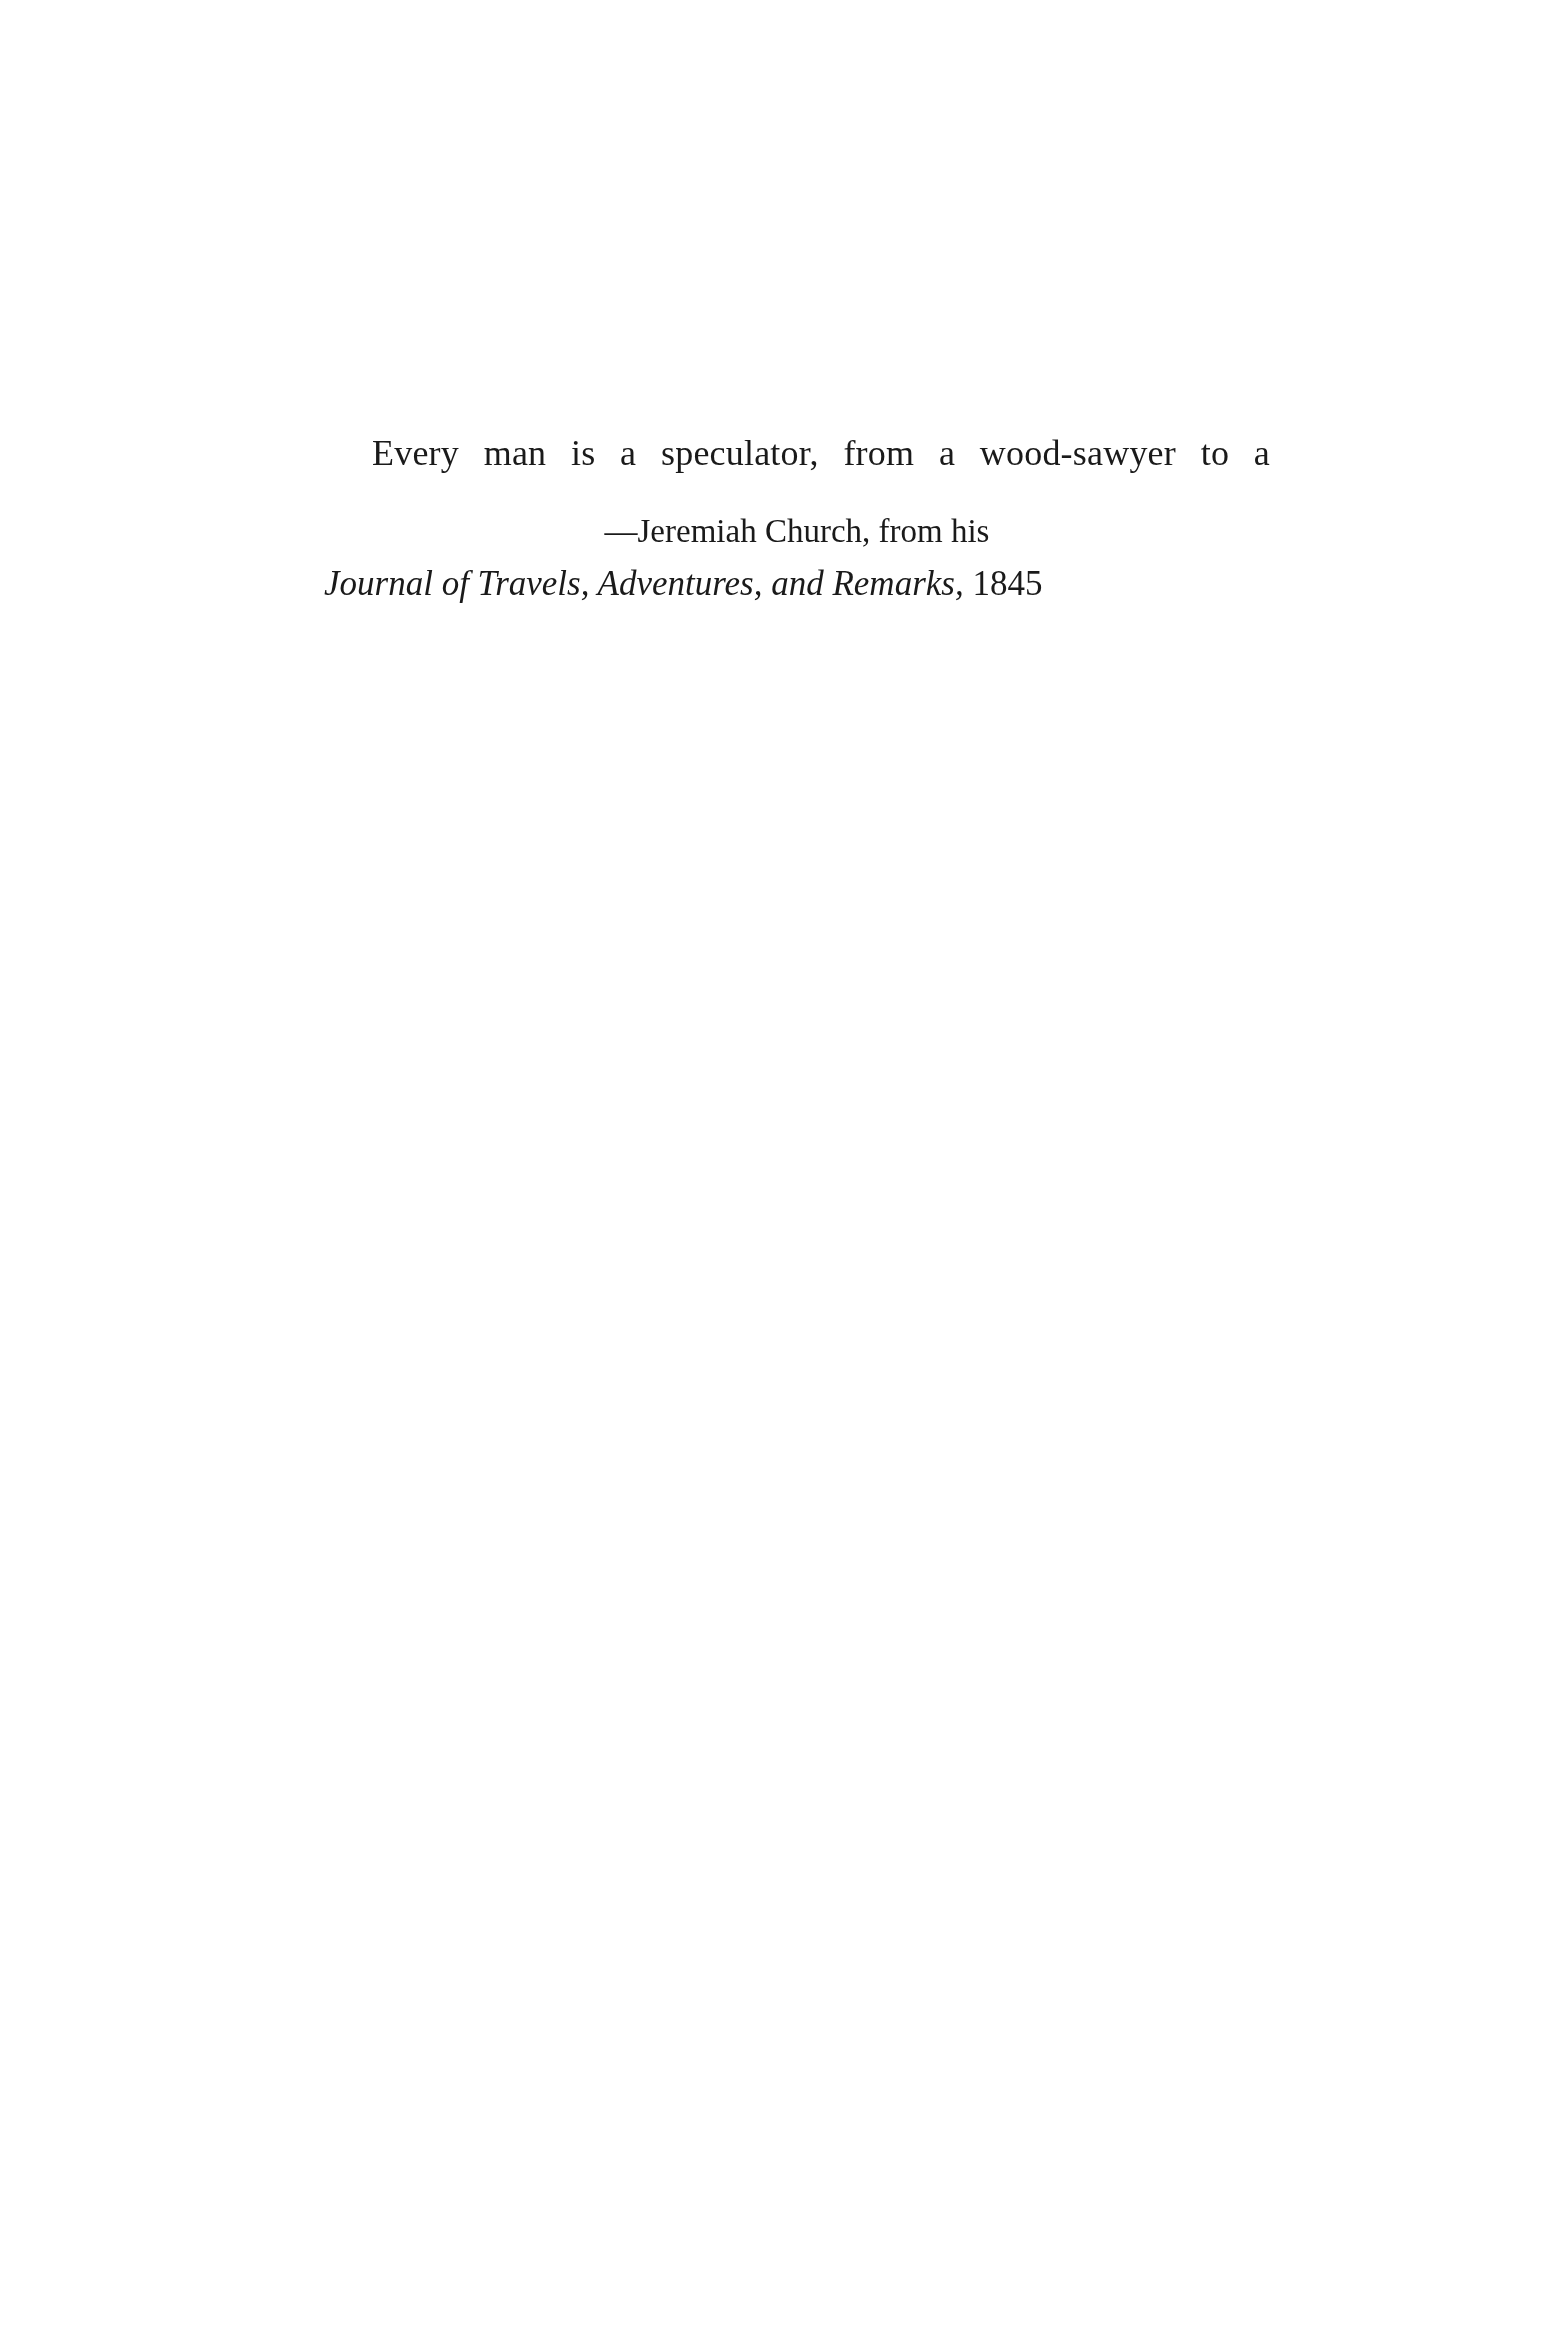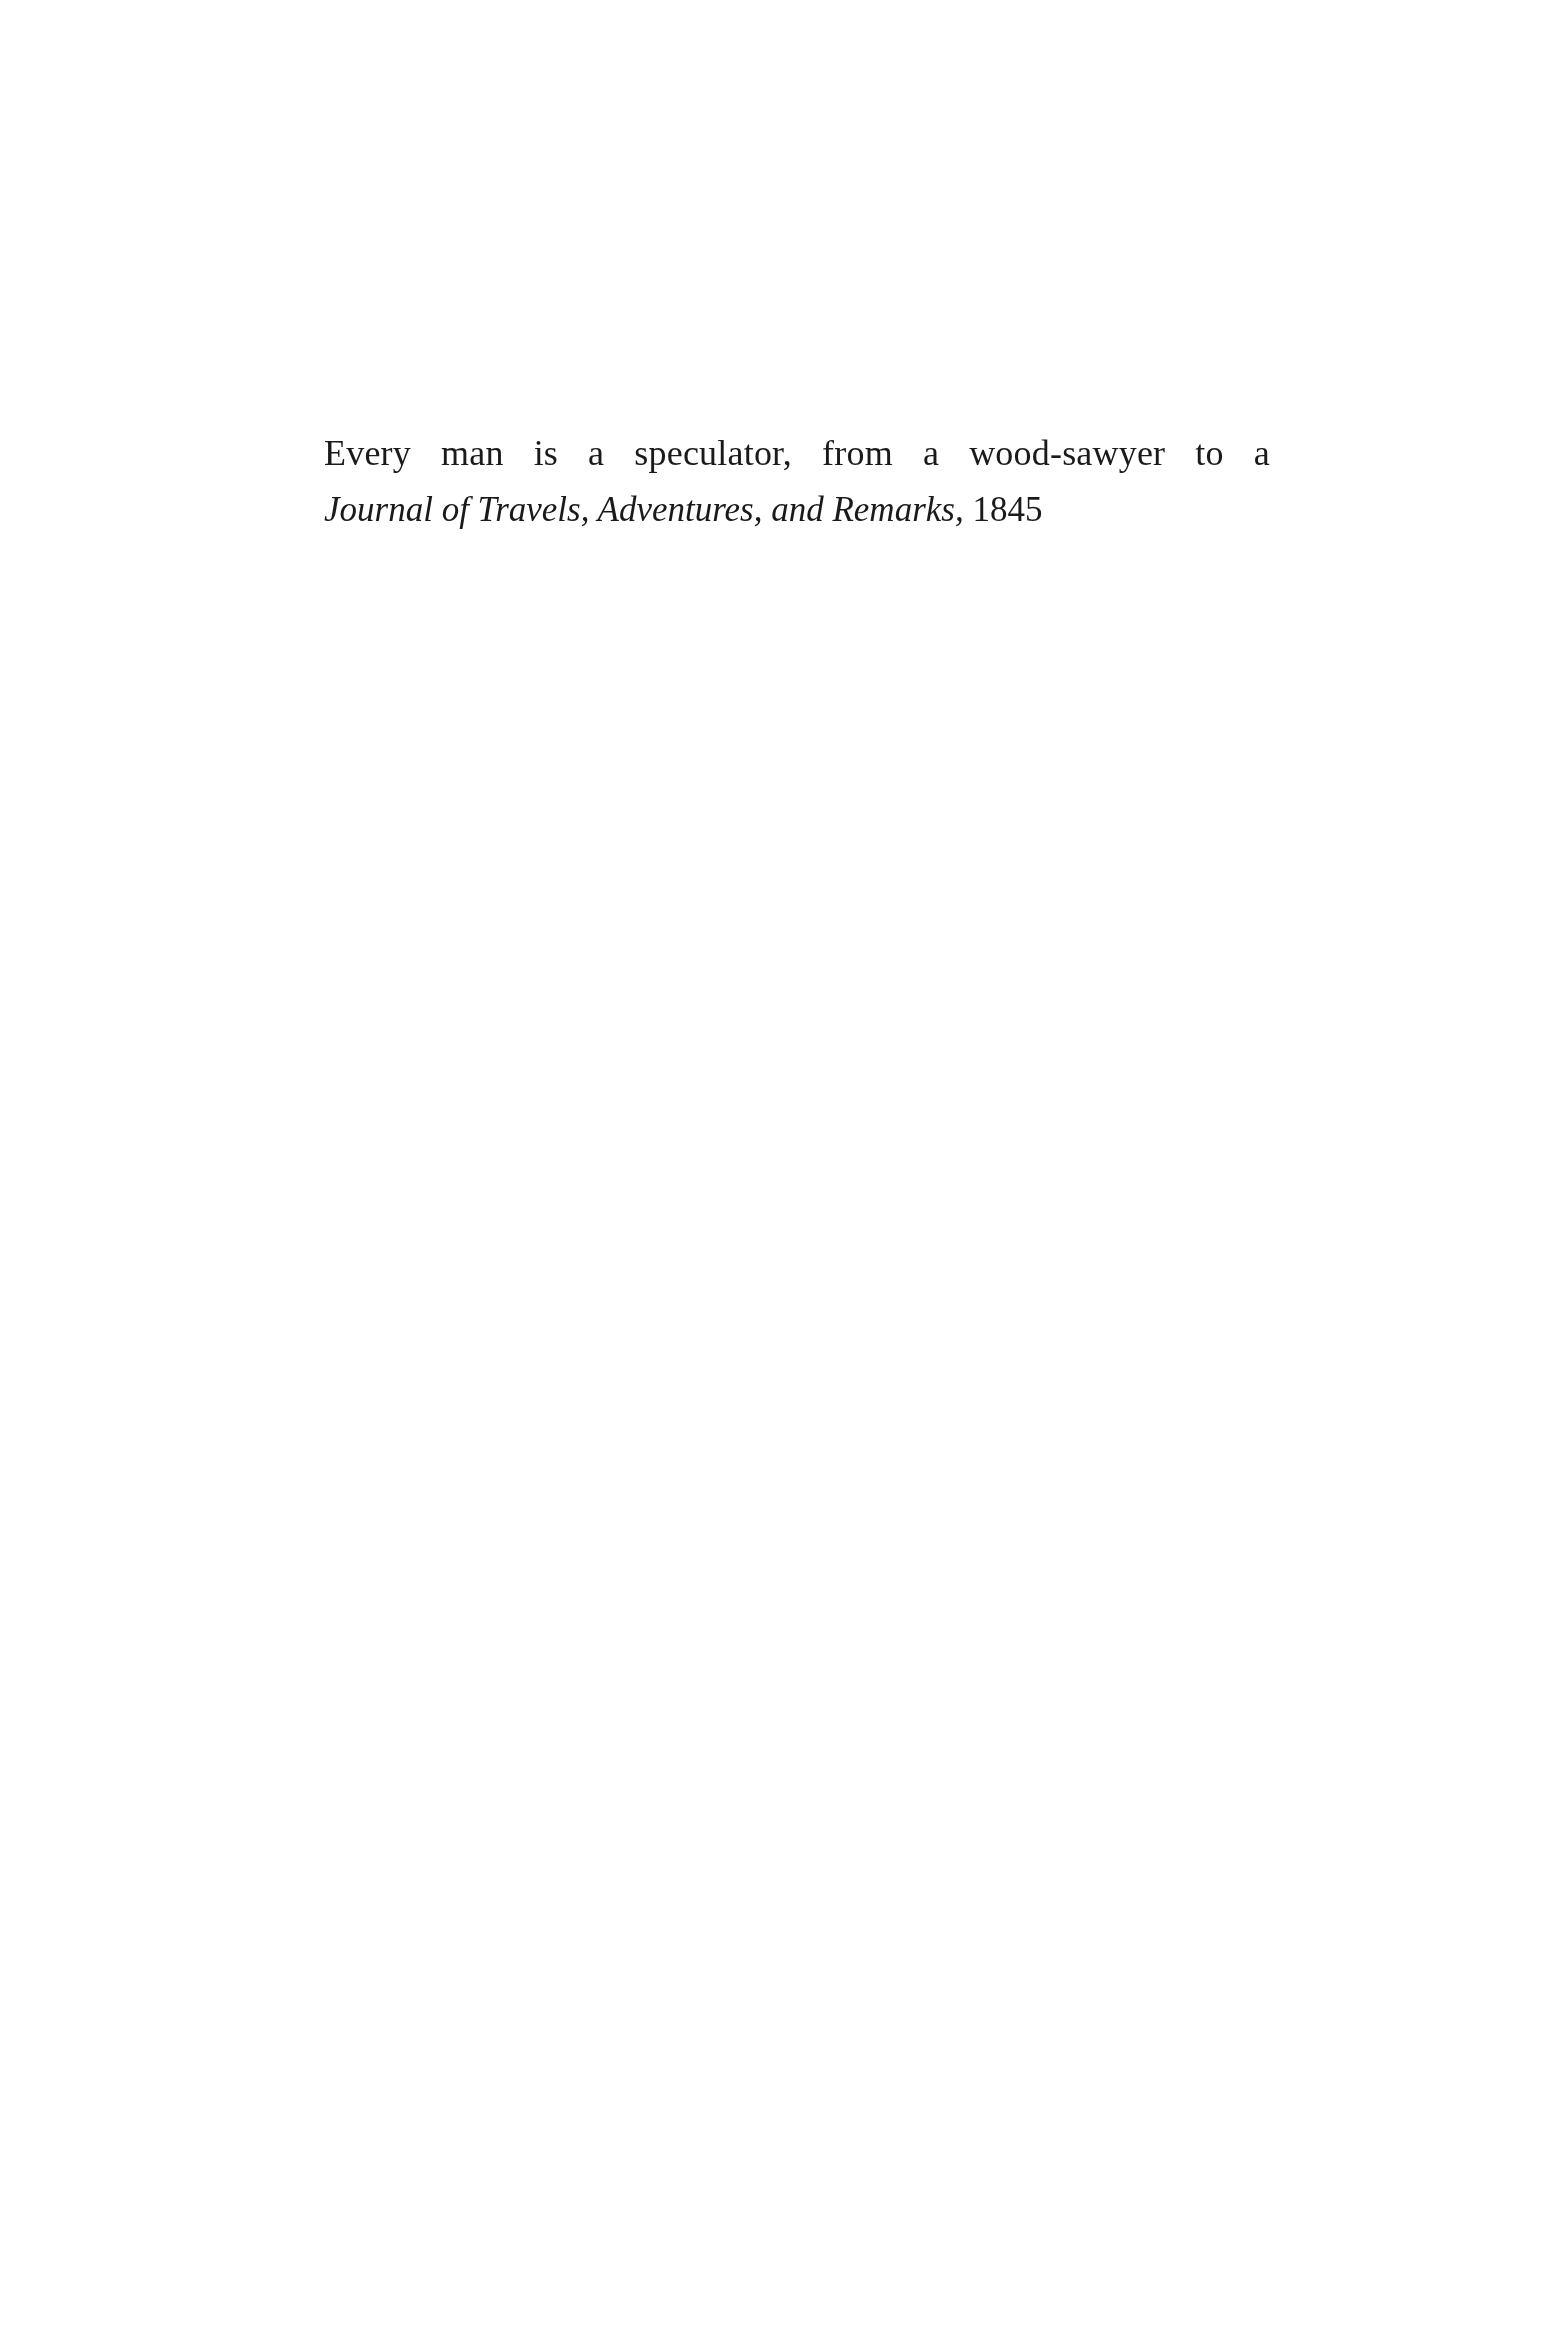--- a/index.html
+++ b/index.html
@@ -20,20 +20,21 @@
     position: absolute;
     left: 324px;
     top: 430px;
     width: 946px;
   }
   .quote-line {
     font-size: 36px;
     line-height: 47px;
     white-space: nowrap;
     letter-spacing: 0.2px;
+    margin-left: 48px;
   }
   .quote-line.justified {
     text-align: justify;
     text-align-last: justify;
   }
   .attribution {
     margin-top: 35px;
     font-size: 33px;
     line-height: 39px;
     text-align: center;
@@ -51,16 +52,17 @@
   .source-year {
     font-style: normal;
   }
 </style>
 </head>
 <body>
 
 <div class="page">
   <div class="epigraph">
     <div class="quote-line justified">Every man is a speculator, from a wood-sawyer to a</div>
+    <div class="attribution">—Jeremiah Church, from his</div>
     <div class="source-line"><span class="source-title">Journal of Travels, Adventures, and Remarks,</span><span class="source-year"> 1845</span></div>
   </div>
 </div>
 
 
 </body></html>

